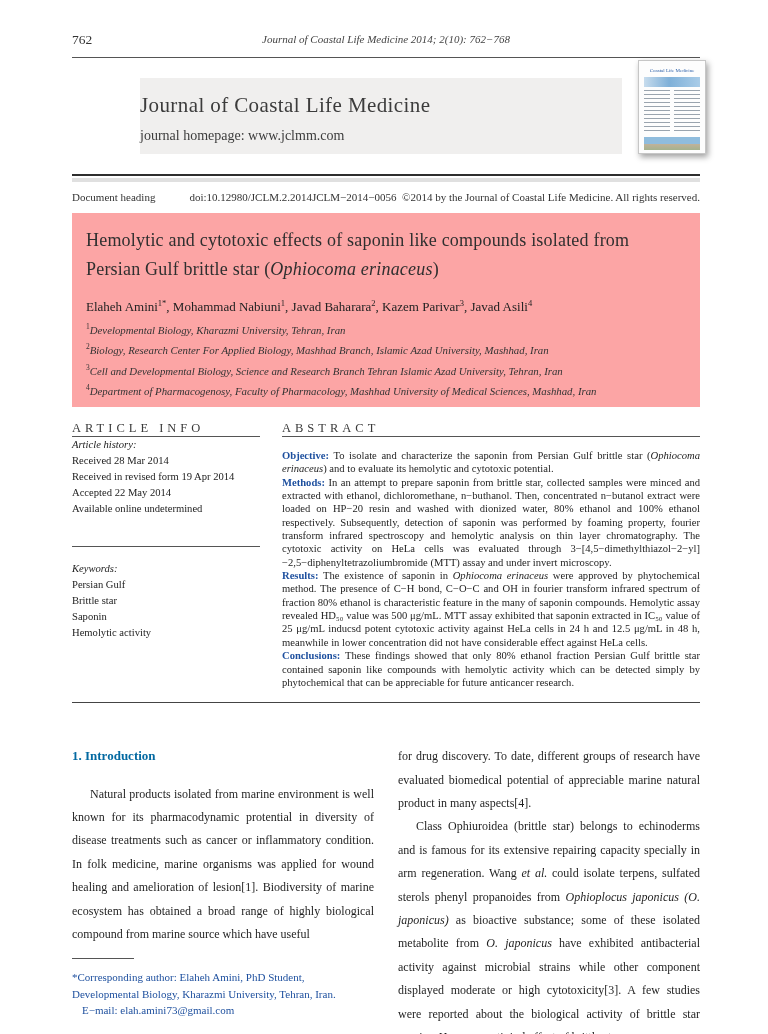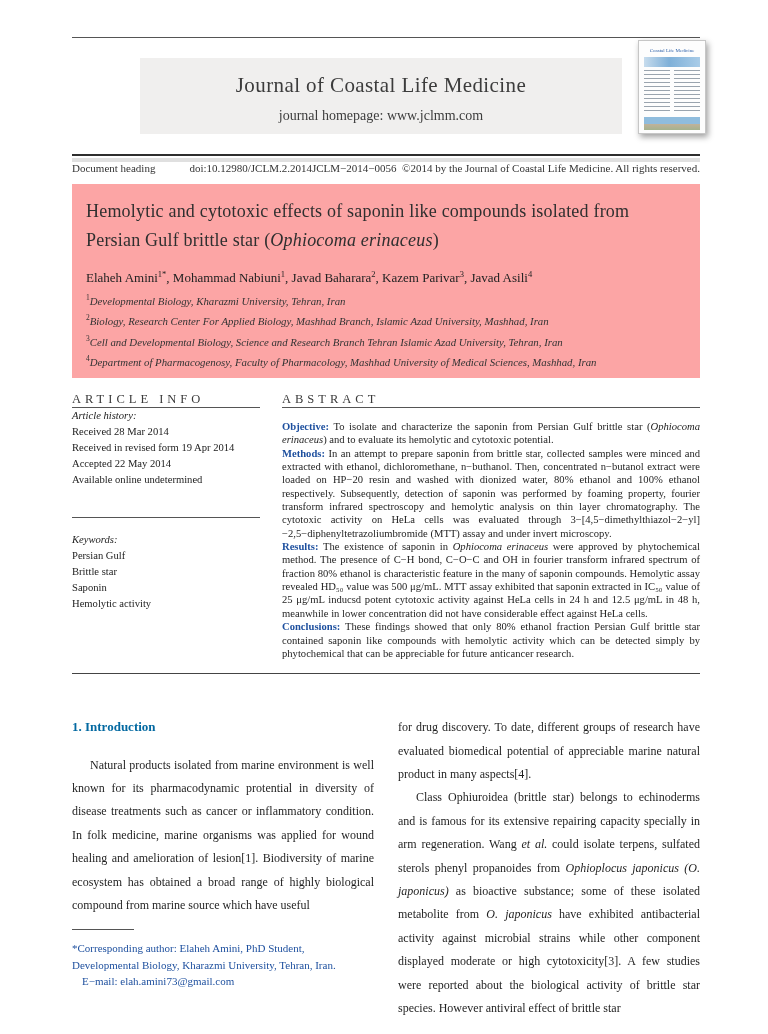--- a/index.html
+++ b/index.html
@@ -7,34 +7,34 @@
   .page{box-sizing:border-box;width:768px;height:1034px;padding:30px 68px 0 72px;position:relative;}
 
   
   .page-header{position:relative;height:20px;}
   .page-num{font-size:13.5px;color:#333;}
   .running-title{position:absolute;left:0;right:0;text-align:center;top:3px;font-size:11px;font-style:italic;color:#444;}
   .top-rule{border-top:1.5px solid #555;margin-top:7px;}
 
   
   .journal-row{position:relative;height:98px;margin-top:18px;}
-  .journal-box{position:absolute;left:68px;top:2px;width:482px;height:76px;background:#f0efee;text-align:center;}
+  .journal-box{position:absolute;left:68px;top:2px;width:482px;height:76px;background:#f0efee;}
   .journal-title{font-size:21px;color:#3c3c3c;margin-top:15px;letter-spacing:0.4px;}
   .journal-homepage{font-size:14px;color:#3c3c3c;margin-top:10px;}
   .cover-thumb{position:absolute;right:-6px;top:-16px;width:66px;height:92px;background:#fdfdfd;border:1px solid #c6c6c6;box-shadow:2px 3px 6px rgba(0,0,0,0.38);overflow:hidden;}
   .thumb-title{font-size:5px;color:#2b5fa8;text-align:center;margin-top:7px;line-height:1.2;}
   .thumb-banner{height:10px;margin:3px 5px;background:linear-gradient(90deg,#c7dced,#7fb0d8 45%,#a9cce8);}
   .thumb-cols{display:flex;gap:4px;margin:2px 5px;height:42px;}
   .thumb-col{flex:1;background:repeating-linear-gradient(to bottom,#9aa4ae 0 1px,transparent 1px 4px);}
   .thumb-photo{position:absolute;bottom:3px;left:5px;right:5px;height:13px;background:linear-gradient(to bottom,#8fbcdd 0 55%,#bfb29a 55%,#a4b28e 100%);}
 
   
   .dark-rule{border-top:2.5px solid #2e2e2e;}
   .gray-band{height:4px;background:#e0e0e0;margin-top:2px;}
-  .meta-row{display:flex;align-items:flex-end;font-size:11px;color:#333;white-space:nowrap;}
+  .meta-row{display:flex;align-items:flex-end;font-size:11px;color:#333;margin-top:9px;white-space:nowrap;}
   .meta-row .doi{margin-left:34px;}
   .meta-row .copyright{margin-left:auto;}
 
   
   .title-block{background:#fca5a5;margin-top:10px;padding:13px 14px 10px 14px;}
   .article-title{font-size:18px;font-weight:normal;color:#2f2f2f;line-height:1.62;margin:0;letter-spacing:0.2px;}
   .authors{margin-top:13px;font-size:13px;color:#222;}
   .authors sup{font-size:8.5px;}
   .affil{font-style:italic;font-size:10.8px;color:#333;margin-top:7px;}
   .affil sup{font-size:7.5px;font-style:normal;}
@@ -62,20 +62,24 @@
   .rcol{padding-top:2px;}
   .footnote-rule{width:62px;border-top:1px solid #555;margin-top:12px;}
   .footnote{font-size:11px;line-height:1.5;color:#1d4f9e;margin-top:10px;text-align:left;}
   .fn-ind{padding-left:10px;}
 </style>
 </head>
 <body>
 
 <div class="page">
 
+  <div class="page-header">
+    <span class="page-num">762</span>
+    <span class="running-title">Journal of Coastal Life Medicine 2014; 2(10): 762−768</span>
+  </div>
   <div class="top-rule"></div>
 
   <div class="journal-row">
     <div class="journal-box">
       <div class="journal-title">Journal of Coastal Life Medicine</div>
       <div class="journal-homepage">
         <span>journal homepage:</span>
         <span>www.jclmm.com</span>
       </div>
     </div>

